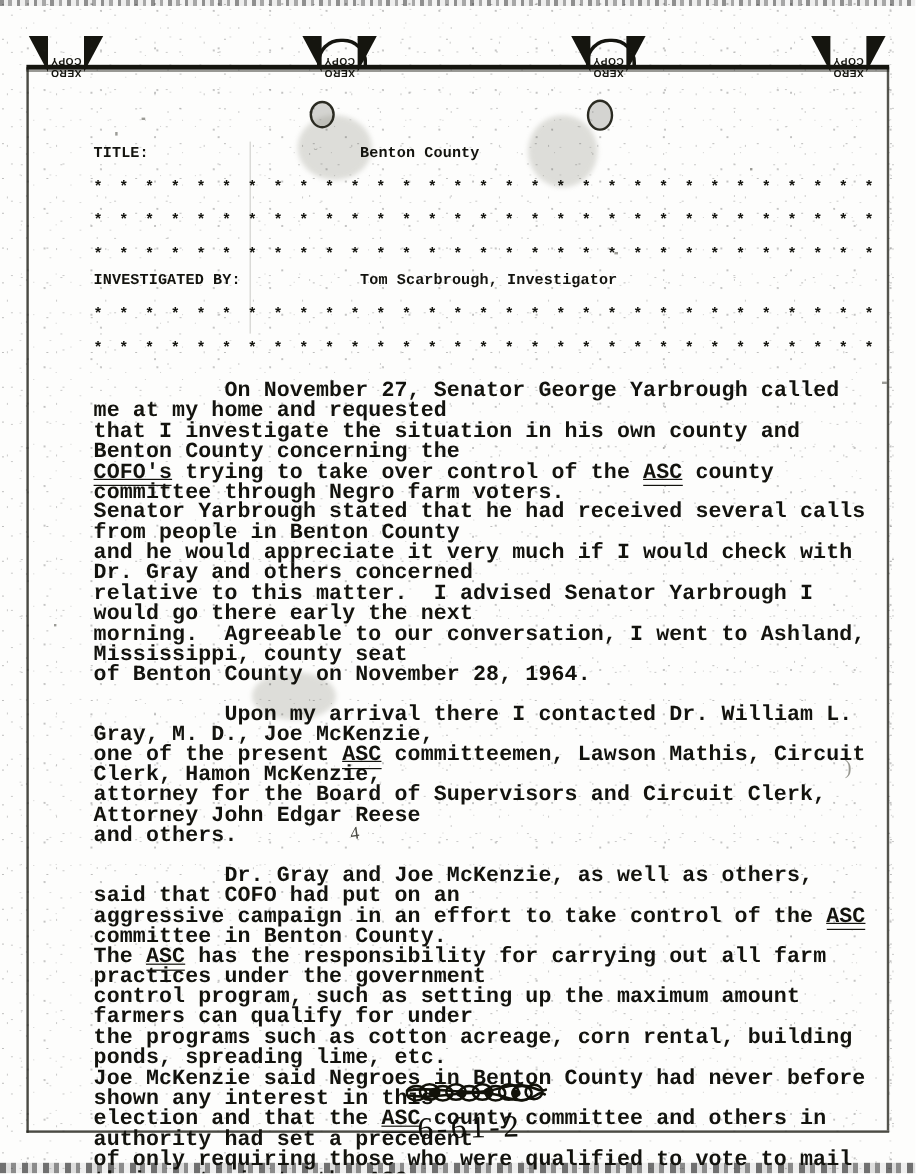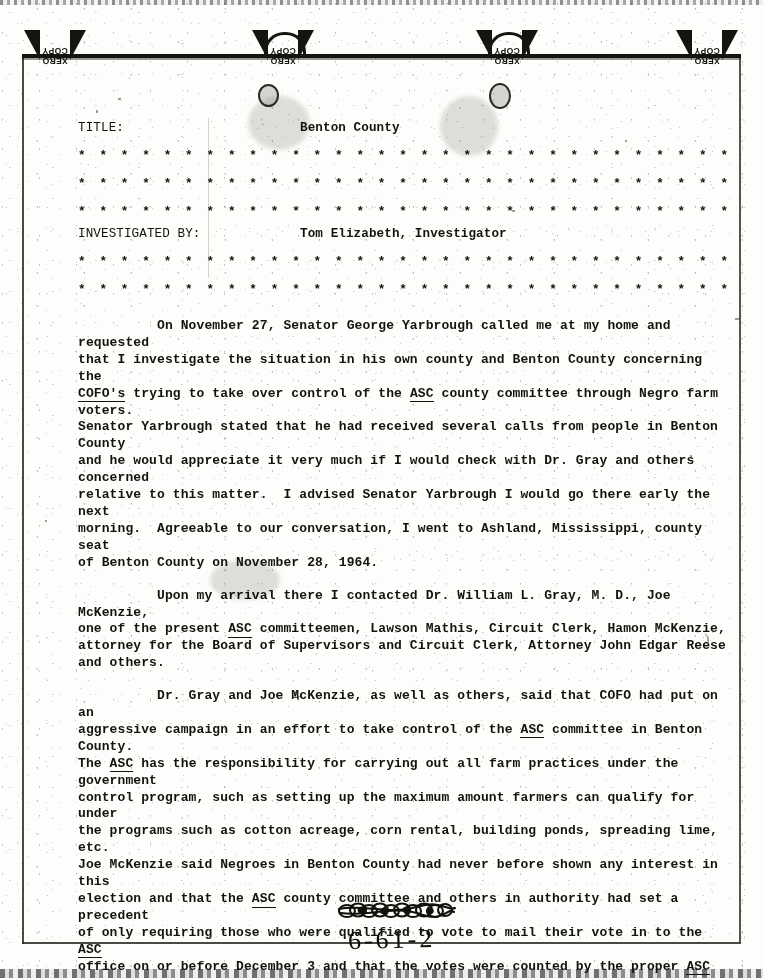--- a/index.html
+++ b/index.html
@@ -181,21 +181,21 @@
   }
 
   .meta-row {
     display: flex;
     align-items: baseline;
     height: 22px;
   }
   .meta-label {
     width: 182px;
     flex: 0 0 182px;
-    font-weight: 400;
+    font-weight: 700;
   }
   .meta-stray {
     width: 40px;
     flex: 0 0 40px;
     opacity: .33;
     font-size: 10px;
   }
   .meta-value {
     font-weight: 700;
     font-family: Liberation Mono, monospace;
@@ -213,26 +213,26 @@
   }
 
   .body-block {
     margin-top: 14px;
   }
   .para {
     margin: 0 0 16px 0;
     text-align: left;
     white-space: pre-wrap;
     font-weight: 700;
-    font-size: 13px;
+    font-size: 18px;
     line-height: 16.9px;
   }
   .para:last-child { margin-bottom: 0; }
 
-  .u { border-bottom: 1.6px solid #13130e; padding-bottom: .5px; }
+  .u { border-bottom: 1.6px solid #13130e; padding-bottom: .5px; text-decoration: underline; }
 
   
   .caret-mark {
     position: absolute;
     left: 292px;
     top: 687px;
     z-index: 24;
     font-family: "Liberation Serif", serif;
     font-size: 15px;
     color: #2a2a22;
@@ -349,21 +349,21 @@
     </div>
     <div class="stars">* * * * * * * * * * * * * * * * * * * * * * * * * * * * * * * * * * * * * * *</div>
 
     <div class="stars">* * * * * * * * * * * * * * * * * * * * * * * * * * * * * * * * * * * * * * *</div>
 
     <div class="stars">* * * * * * * * * * * * * * * * * * * * * * * * * * * * * * * * * * * * * * *</div>
 
     <div class="meta-row">
       <span class="meta-label">INVESTIGATED BY:</span>
       <span class="meta-stray"></span>
-      <span class="meta-value">Tom Elizabeth, Investigator</span>
+      <span class="meta-value">Tom Scarbrough, Investigator</span>
     </div>
     <div class="stars">* * * * * * * * * * * * * * * * * * * * * * * * * * * * * * * * * * * * * * *</div>
 
     <div class="stars">* * * * * * * * * * * * * * * * * * * * * * * * * * * * * * * * * * * * * * *</div>
 
     <div class="body-block">
       <p class="para">          On November 27, Senator George Yarbrough called me at my home and requested
 that I investigate the situation in his own county and Benton County concerning the
 <span class="u">COFO's</span> trying to take over control of the <span class="u">ASC</span> county committee through Negro farm voters.
 Senator Yarbrough stated that he had received several calls from people in Benton County

